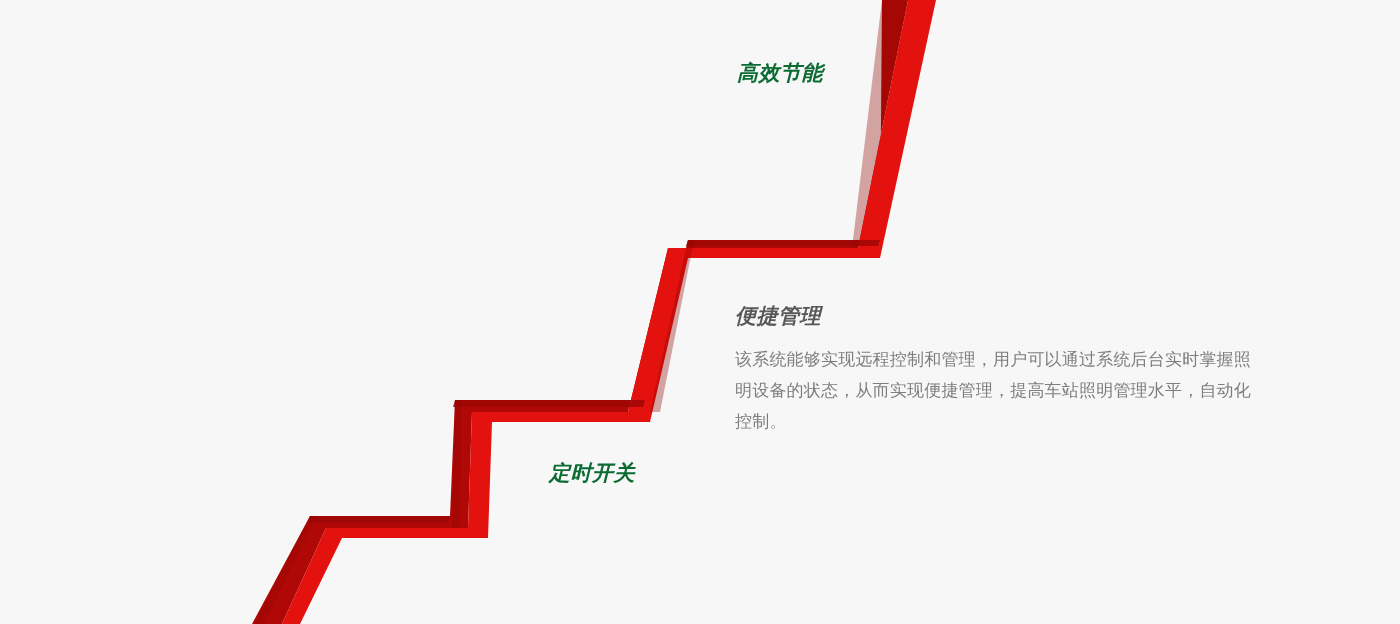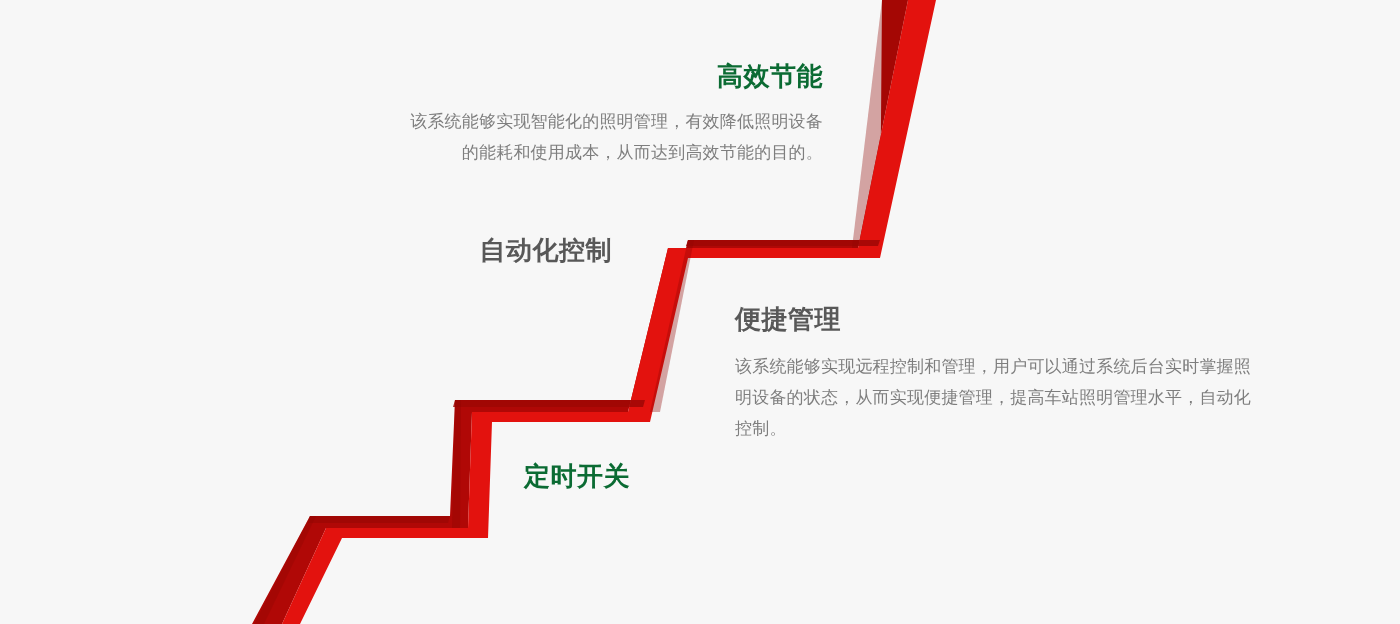--- a/index.html
+++ b/index.html
@@ -29,25 +29,26 @@
     width: 1400px;
     height: 624px;
     display: block;
   }
 
   
   .block {
     position: absolute;
   }
   .block-title {
-    font-size: 26px;
+    font-size: 21px;
     font-weight: bold;
     line-height: 1.4;
     margin: 0 0 14px 0;
     letter-spacing: 0.5px;
+    font-style: italic;
   }
   .block-title.green { color: #0b6b33; }
   .block-title.gray  { color: #585858; }
 
   .block-body {
     font-size: 17px;
     line-height: 31px;
     color: #7e7e7e;
     margin: 0;
     letter-spacing: 0.2px;
@@ -75,21 +76,21 @@
   
   #block-management {
     left: 735px;
     top: 301px;
     width: 520px;
   }
   #block-management .block-title { margin-bottom: 14px; }
 
   
   #block-timer {
-    left: 520px;
+    left: 545px;
     top: 458px;
     width: 420px;
   }
   #block-timer .block-title { margin-bottom: 14px; padding-left: 4px; }
 </style>
 </head>
 <body>
 
 <div id="stage" style="background: rgb(247, 247, 247);">
 
@@ -138,25 +139,23 @@
     <path fill="#9f0705" opacity="0.85" d="M 310,516 L 450,516 L 448,523 L 308,523 Z"></path>
 
     <path fill="#8f0604" opacity="0.35" d="M 882,0 L 908,0 L 858,248 L 852,248 Z"></path>
     <path fill="#8f0604" opacity="0.35" d="M 688,240 L 694,240 L 660,412 L 650,412 Z"></path>
     <path fill="#8f0604" opacity="0.35" d="M 455,400 L 461,400 L 460,528 L 452,528 Z"></path>
     <path fill="#8f0604" opacity="0.35" d="M 310,516 L 316,516 L 264,624 L 254,624 Z"></path>
   </svg>
 
   <div class="block align-right" id="block-efficiency">
     <h3 class="block-title green" style="color: rgb(11, 107, 51);">高效节能</h3>
-    <p class="block-body">该系统能够实现智能化的照明管理，有效降低照明设备的能耗和使用成本，从而达到高效节能的目的。</p>
   </div>
 
   <div class="block align-right" id="block-automation">
-    <h3 class="block-title gray" style="color: rgb(88, 88, 88);">自动化控制</h3>
   </div>
 
   <div class="block align-left" id="block-management">
     <h3 class="block-title gray" style="color: rgb(88, 88, 88);">便捷管理</h3>
     <p class="block-body">该系统能够实现远程控制和管理，用户可以通过系统后台实时掌握照明设备的状态，从而实现便捷管理，提高车站照明管理水平，自动化控制。</p>
   </div>
 
   <div class="block align-left" id="block-timer">
     <h3 class="block-title green" style="color: rgb(11, 107, 51);">定时开关</h3>
   </div>

